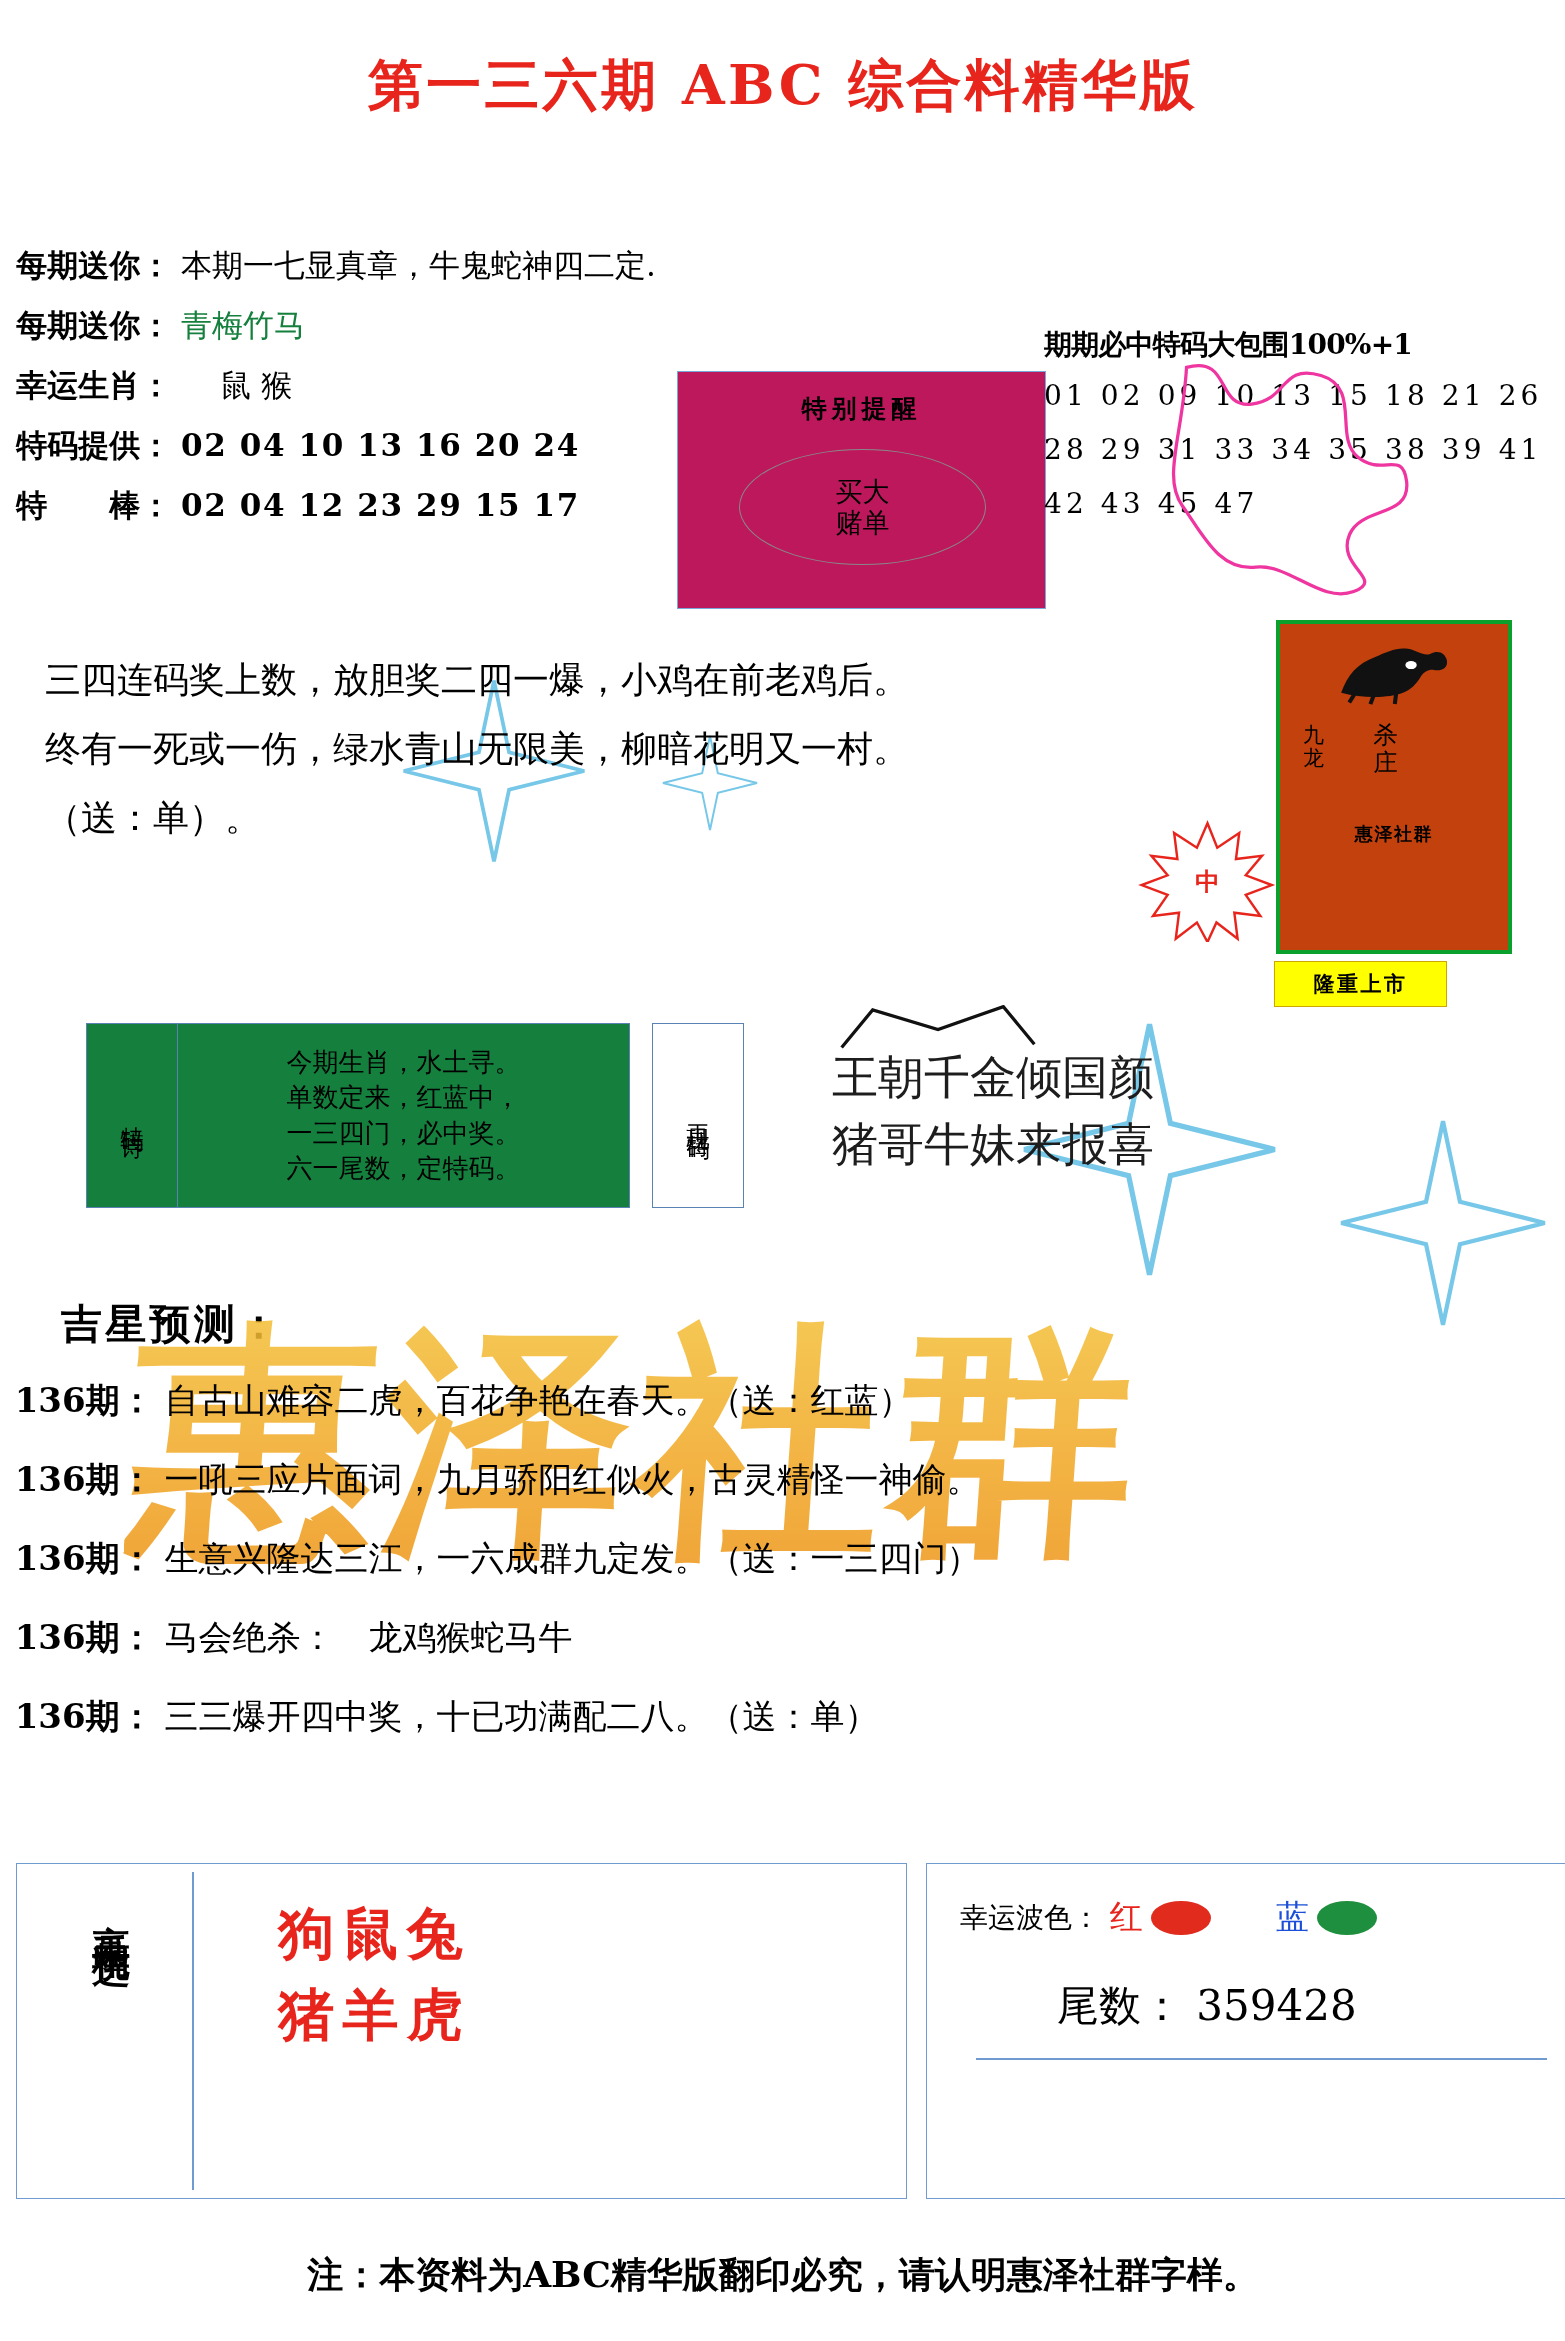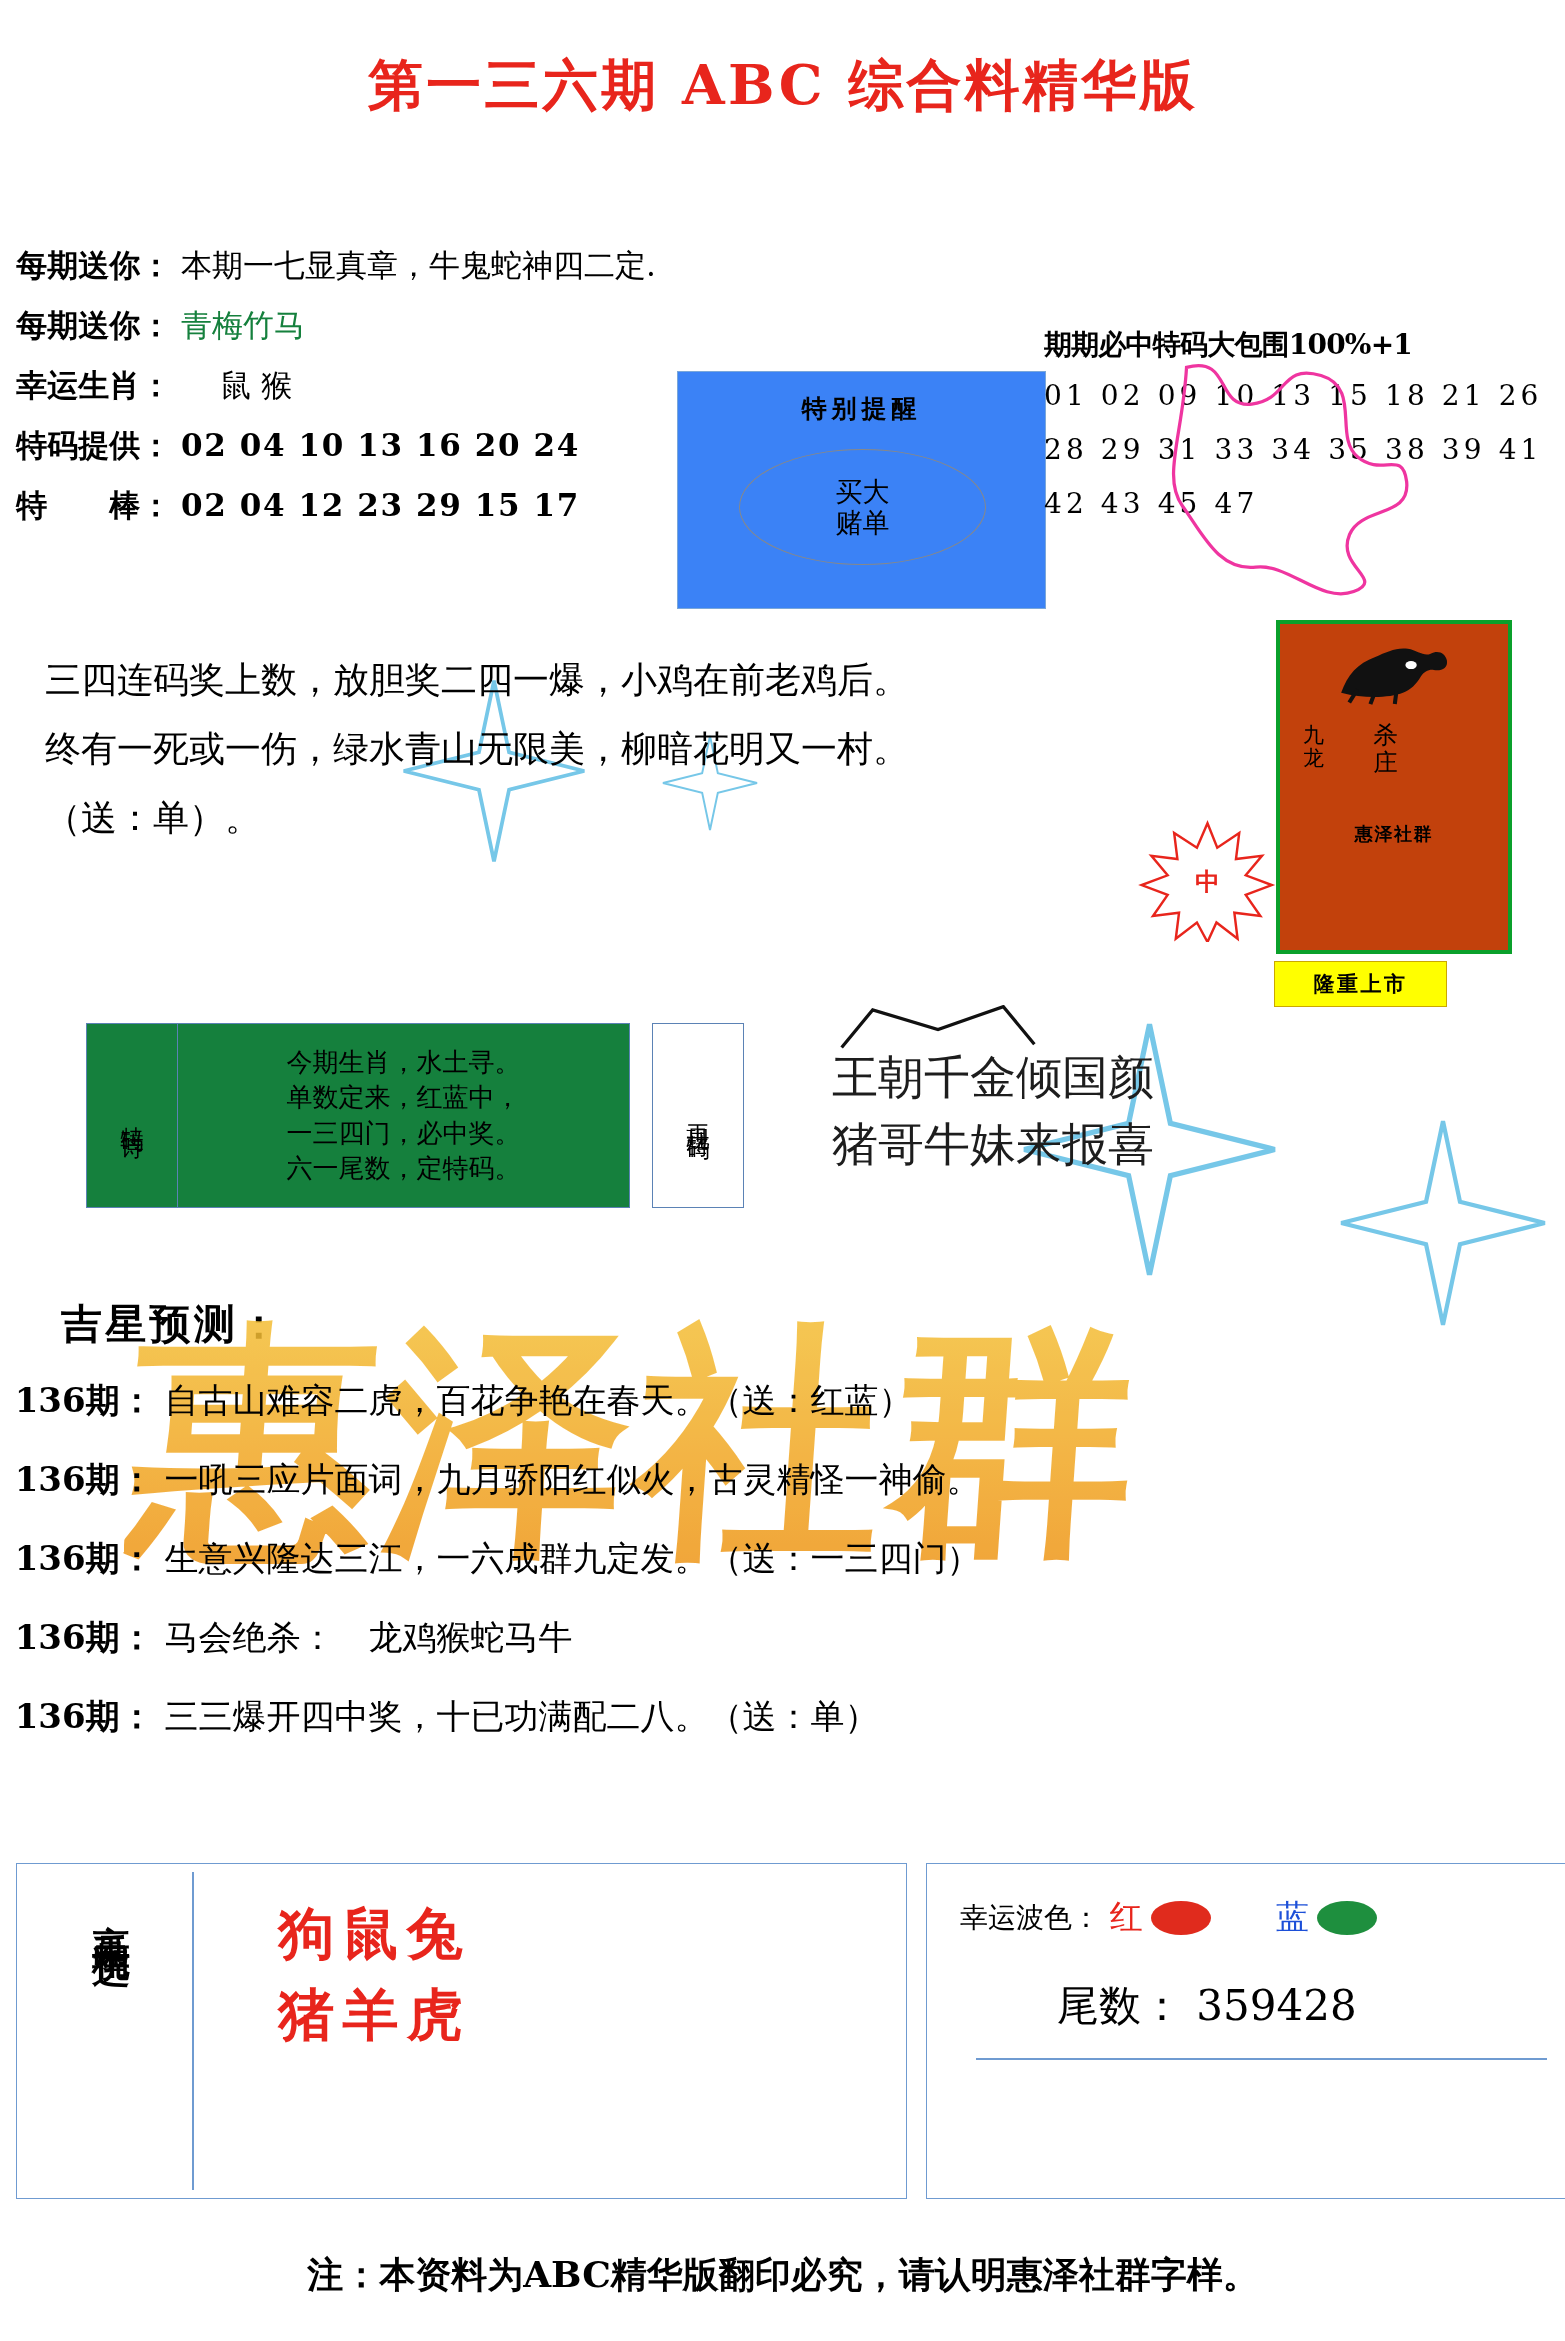--- a/index.html
+++ b/index.html
@@ -37,21 +37,21 @@
     white-space:nowrap;
   }
   .info-label{font-weight:bold;}
   .info-val{margin-left:9.8px;}
   .info-val.blue{color:#15803d;}
   .info-nums{font-weight:bold;letter-spacing:1.6px;}
 
   
   .remind-box{
     position:absolute;left:677px;top:371px;width:367px;height:236px;
-    border:0.8px solid #7aa7d9;background:#3b82f6;
+    border:0.8px solid #7aa7d9;background:#be185d;
     font-family:"DejaVu Serif","Liberation Serif",serif;
   }
   .remind-title{
     text-align:center;margin-top:19.6px;font-size:25px;font-weight:bold;color:#000;
     letter-spacing:4.9px;
   }
   .remind-ellipse{
     position:absolute;left:61px;top:77px;width:245px;height:114px;
     border:0.8px solid #888;border-radius:50%;
     display:flex;flex-direction:column;align-items:center;justify-content:center;

